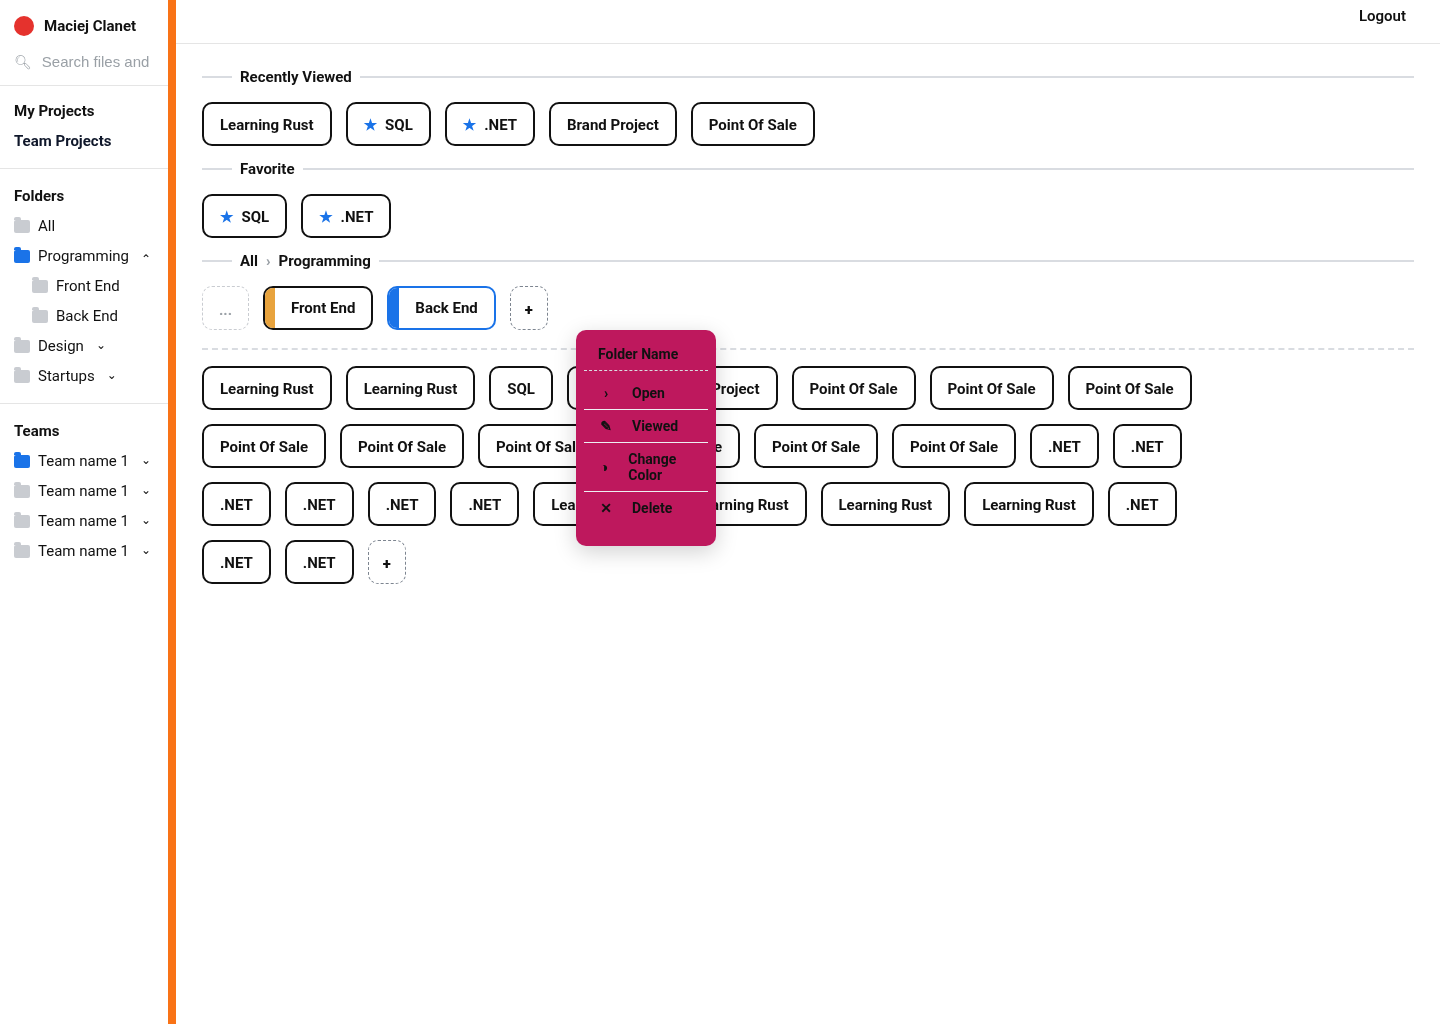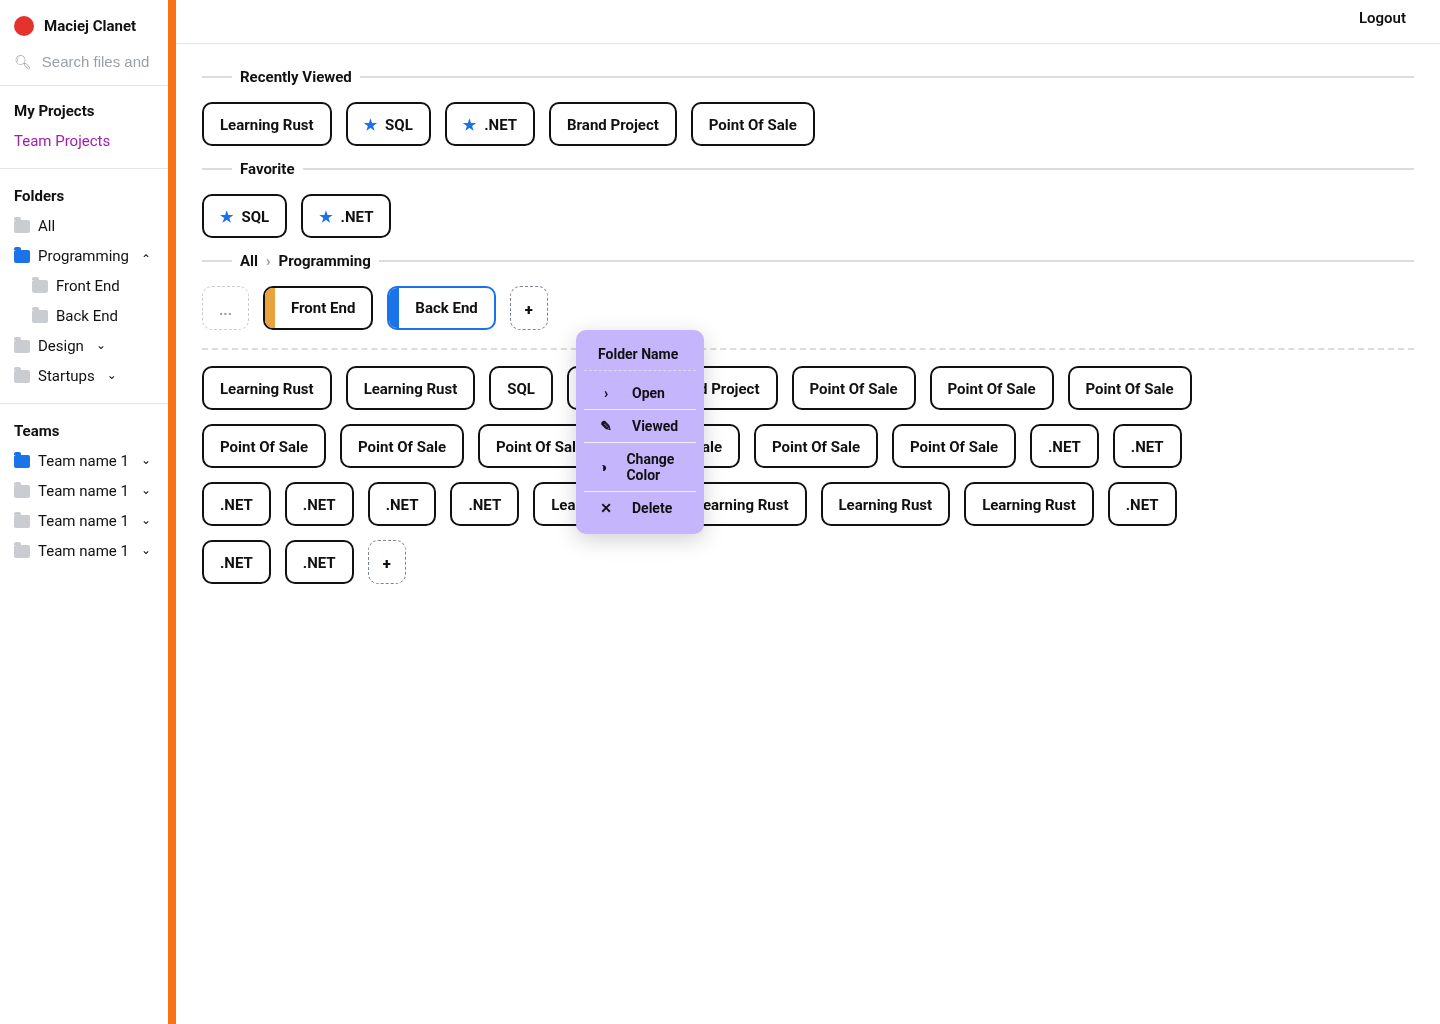--- a/index.html
+++ b/index.html
@@ -43,39 +43,39 @@
     width: 100%;
   }
   .sb-search input::placeholder { color: #9aa0a6; }
 
   .sb-section {
     border-top: 1px solid #e5e5e5;
     padding: 10px 14px 12px 14px;
   }
   .sb-section:first-of-type { border-top: 1px solid #e5e5e5; }
   .sb-link { padding: 6px 0; font-size: 15px; font-weight: 700; cursor: pointer; }
-  .sb-link.muted { color: #a21caf; font-weight: 400; }
+  .sb-link.muted { color: #0f172a; font-weight: 700; }
   .sb-heading { font-weight: 700; font-size: 15px; padding: 8px 0 6px 0; }
 
   .sb-item {
     display: flex; align-items: center; gap: 8px;
     padding: 6px 0; cursor: pointer; font-size: 15px;
   }
   .sb-sub { padding-left: 18px; }
   .folder-ic { width: 16px; height: 13px; border-radius: 2px; background: #c9ccd1; position: relative; }
   .folder-ic::before { content: ""; position: absolute; top: -3px; left: 0; width: 7px; height: 3px; background: inherit; border-radius: 2px 2px 0 0; }
   .folder-ic.blue { background: #1a73e8; }
   .sb-item .chev { margin-left: 4px; }
 
   
   .main { flex: 1; position: relative; }
   .topbar {
     height: 44px; border-bottom: 1px solid #e5e5e5;
-    display: flex; align-items: flex-end; justify-content: flex-end;
-    padding: 16px 34px;
+    display: flex; align-items: flex-start; justify-content: flex-end;
+    padding: 7px 34px;
   }
   .logout { font-weight: 600; font-size: 15px; cursor: pointer; }
   .content { padding: 10px 26px 26px 26px; }
 
   .section-row { display: flex; align-items: center; gap: 8px; margin-top: 14px; }
   .section-line-short { width: 30px; height: 2px; background: #d9dce1; }
   .section-title { font-weight: 700; font-size: 15px; }
   .section-line-rest { flex: 1; height: 2px; background: #d9dce1; }
   .section-line-rest.dashed { background: none; border-top: 2px dashed #d9dce1; height: 0; }
 
@@ -109,25 +109,25 @@
   }
   .folder-chip .bar { width: 10px; background: #e8a33d; }
   .folder-chip.blue .bar { background: #1a73e8; }
   .folder-chip.blue { border-color: #1a73e8; }
   .folder-chip .lbl { padding: 10px 16px; font-weight: 700; font-size: 15px; display: flex; align-items: center; }
 
   
   .ctx {
     position: absolute;
     top: 330px; left: 400px;
-    width: 128px;
-    background: #c4b5fd;
+    width: 140px;
+    background: #be185d;
     border-radius: 10px;
     box-shadow: 0 6px 22px rgba(0,0,0,0.18);
-    padding: 12px 4px 10px 4px;
+    padding: 12px 4px 22px 4px;
     z-index: 30;
   }
   .ctx-title {
     font-weight: 700; font-size: 14px; padding: 4px 14px 8px 14px;
     border-bottom: 1px dashed #d9dce1; margin: 0 4px 6px 4px;
   }
   .ctx-item {
     display: flex; align-items: center; gap: 18px;
     padding: 8px 14px; font-size: 14px; cursor: pointer;
     border-bottom: 1px solid #eef0f3; margin: 0 4px; font-weight: bold;

